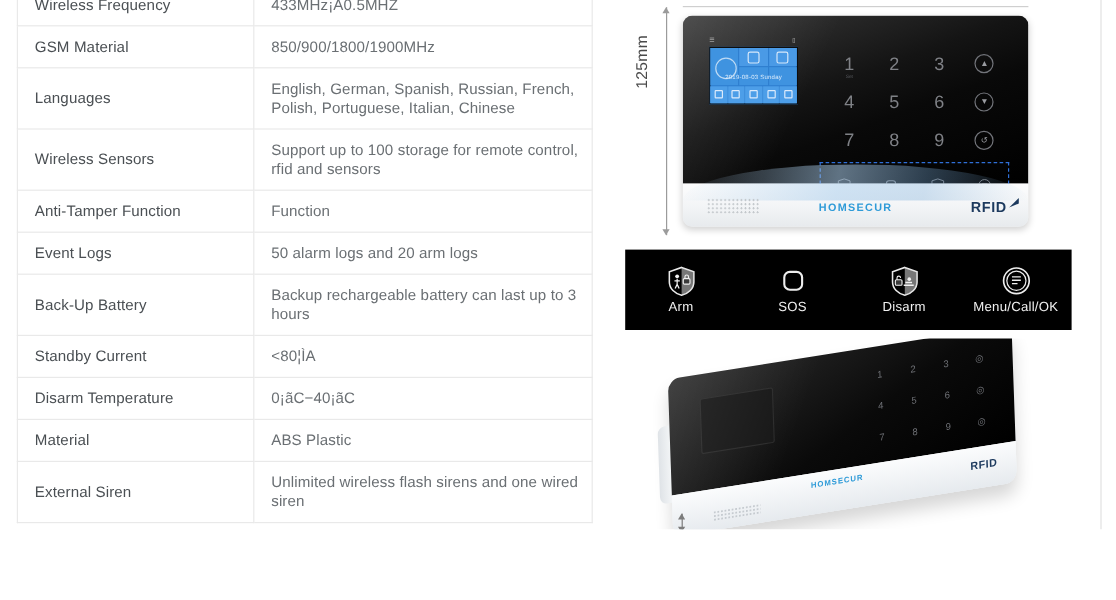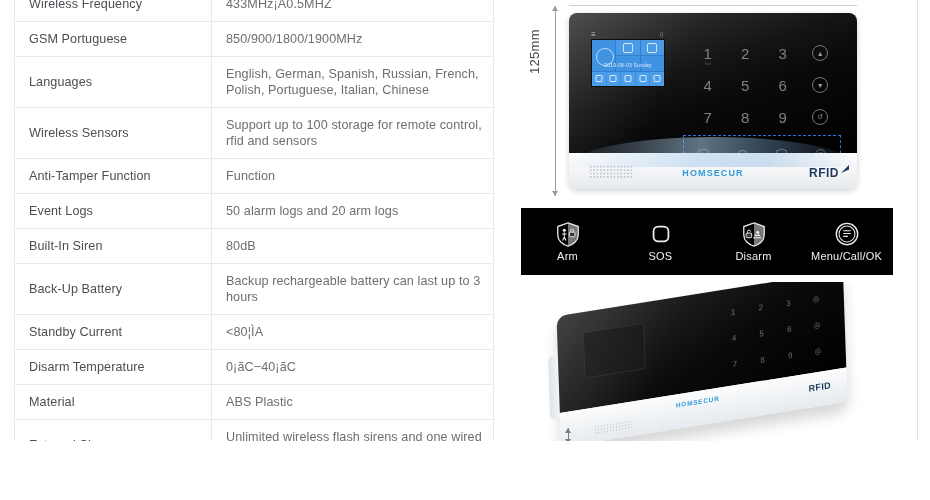--- a/index.html
+++ b/index.html
@@ -276,42 +276,38 @@
   <div class="page-rule"></div>
 
   <div class="spec-wrap">
     <table class="spec">
       <tbody id="spec-body">
           <tr>
             <td class="k">Wireless Frequency</td>
             <td class="v">433MHz¡À0.5MHZ</td>
           </tr>
           <tr>
-            <td class="k">GSM Portuguese</td>
+            <td class="k">GSM Material</td>
             <td class="v">850/900/1800/1900MHz</td>
           </tr>
           <tr class="tall">
             <td class="k">Languages</td>
             <td class="v">English, German, Spanish, Russian, French, Polish, Portuguese, Italian, Chinese</td>
           </tr>
           <tr class="tall">
             <td class="k">Wireless Sensors</td>
             <td class="v">Support up to 100 storage for remote control, rfid and sensors</td>
           </tr>
           <tr>
             <td class="k">Anti-Tamper Function</td>
             <td class="v">Function</td>
           </tr>
           <tr>
             <td class="k">Event Logs</td>
             <td class="v">50 alarm logs and 20 arm logs</td>
-          </tr>
-          <tr>
-            <td class="k">Built-In Siren</td>
-            <td class="v">80dB</td>
           </tr>
           <tr class="tall">
             <td class="k">Back-Up Battery</td>
             <td class="v">Backup rechargeable battery can last up to 3 hours</td>
           </tr>
           <tr>
             <td class="k">Standby Current</td>
             <td class="v">&lt;80¦ÌA</td>
           </tr>
           <tr>

